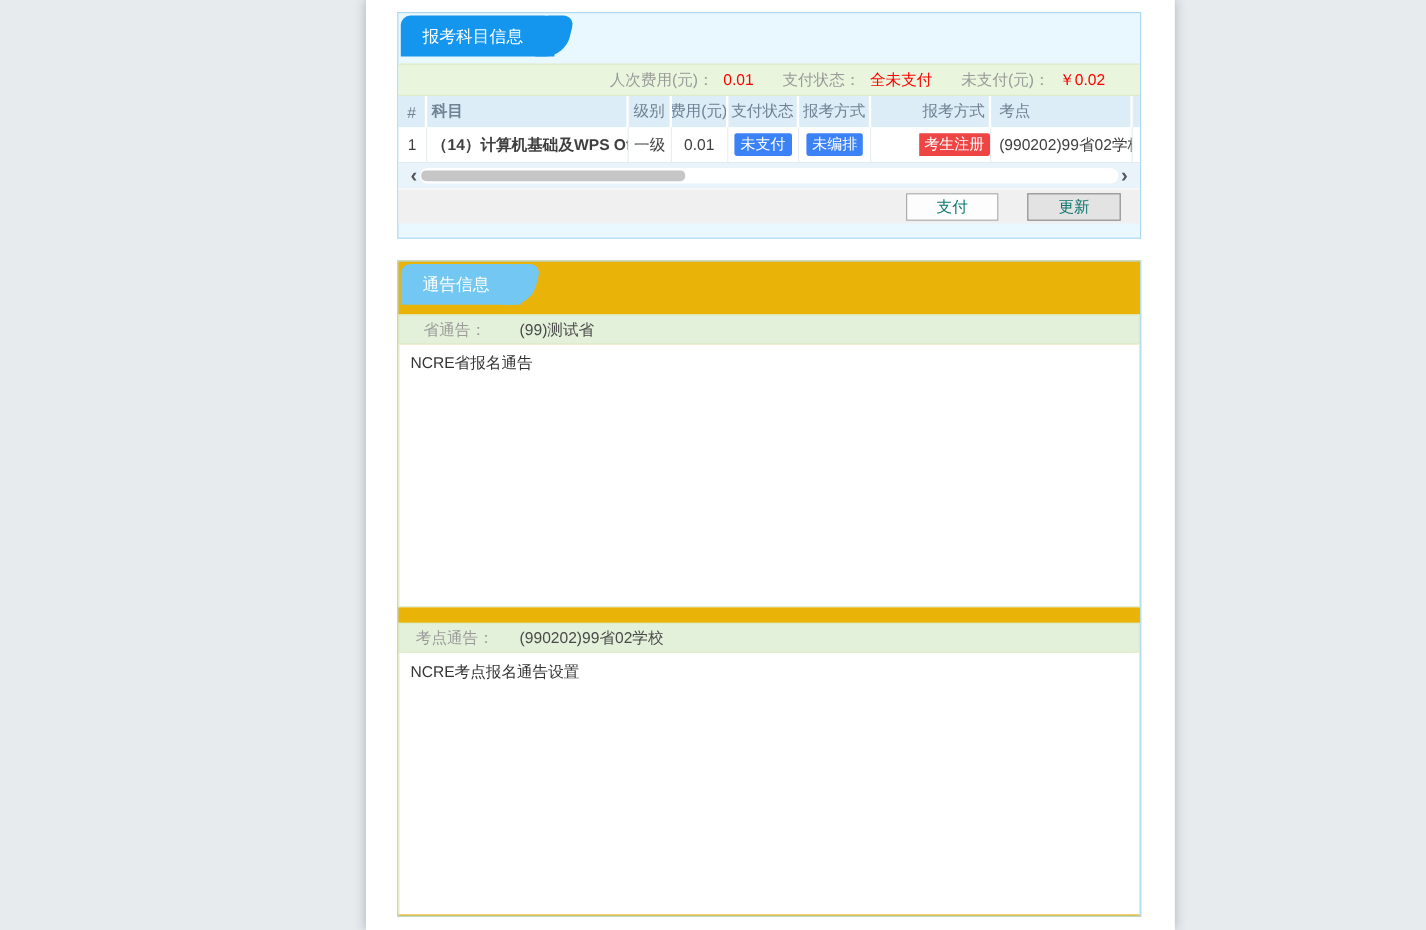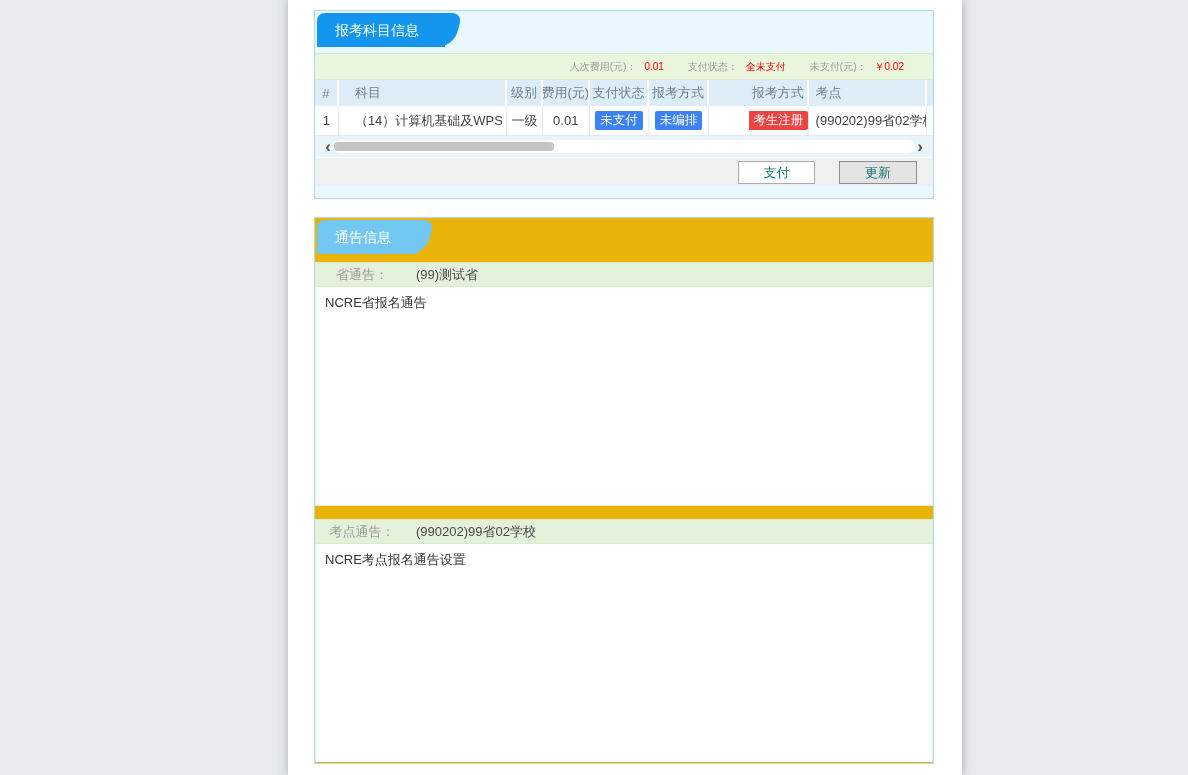--- a/index.html
+++ b/index.html
@@ -6,21 +6,21 @@
   html,body { width:1188px; height:775px; }
   body {
     background:#e7ebee;
     font-family:"Liberation Sans", sans-serif;
     position:relative;
     overflow:hidden;
   }
 
   
   .content-col {
-    position:absolute; left:288px; top:0; width:674px; height:775px;
+    position:absolute; left:305px; top:0; width:674px; height:775px;
     background:#ffffff;
     box-shadow:0 0 9px 1px rgba(110,120,130,0.45);
   }
 
   
   .panel-subjects {
     position:absolute; left:26px; top:10px; width:620px; height:189px;
     background:#e9f7fe;
     border:1px solid #aed9f1;
   }
@@ -40,39 +40,39 @@
   }
   .ribbon-blue { background:#1496ee; }
   .ribbon-light { background:#73c7f3; }
 
   .fee-bar {
     position:absolute; left:0; top:42px; width:100%; height:27px;
     background:#eaf5dd;
     border-top:1px solid #dceccb; border-bottom:1px solid #dceccb;
     display:flex; justify-content:flex-end; align-items:center;
     padding-right:29px;
-    font-size:10px; color:#9a9a9a;
+    font-size:13px; color:#9a9a9a;
     white-space:nowrap;
   }
   .fee-bar .val { color:#ff0000; margin-left:8px; }
   .fee-bar .gap { margin-right:24px; }
 
   .grid { position:absolute; left:0; top:69px; width:618px; overflow:hidden; }
   .grid-head { display:flex; height:26px; background:#dcedf7; color:#6f8193; font-size:13px; }
   .grid-head > div {
     display:flex; align-items:center; justify-content:center;
     border-right:2px solid #ffffff; overflow:hidden; white-space:nowrap;
   }
   .grid-row { display:flex; height:30px; background:#ffffff; color:#3f3f3f;
     font-size:13px; border-bottom:1px solid #e2eaf0; }
   .grid-row > div {
     display:flex; align-items:center; justify-content:center;
     border-right:1px solid #e8eef2; overflow:hidden; white-space:nowrap;
   }
-  .c0{width:24px;} .c1{width:169px; justify-content:flex-start !important; padding-left:16px;}
+  .c0{width:24px;} .c1{width:169px; justify-content:flex-start !important; padding-left:4px;font-weight:bold;}
   .c2{width:36px;} .c3{width:47px;} .c4{width:60px;} .c5{width:60px;} .c6{width:60px;margin-left:40px;}
   .c7{width:119px; justify-content:flex-start !important; padding-left:7px;}
   .c8{flex:1; justify-content:flex-start !important; padding-left:6px; border-right:none !important;}
   .cell-muted { color:#c9c9c9; }
 
   .badge {
     display:inline-block; padding:2px 5px; border-radius:2px;
     color:#ffffff; font-size:12.5px; line-height:15px; white-space:nowrap;
   }
   .badge-red { background:#3b82f6; }

